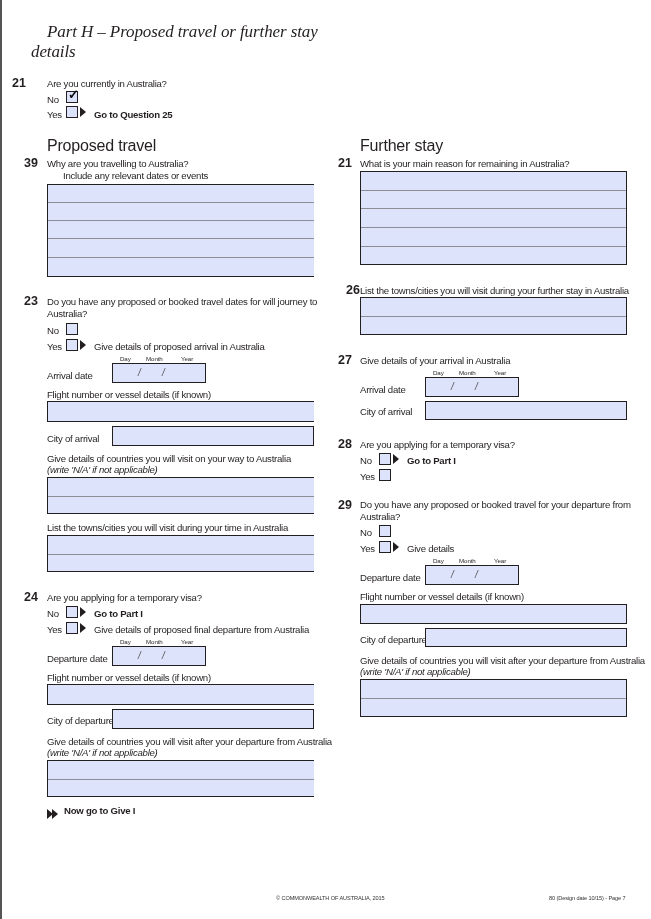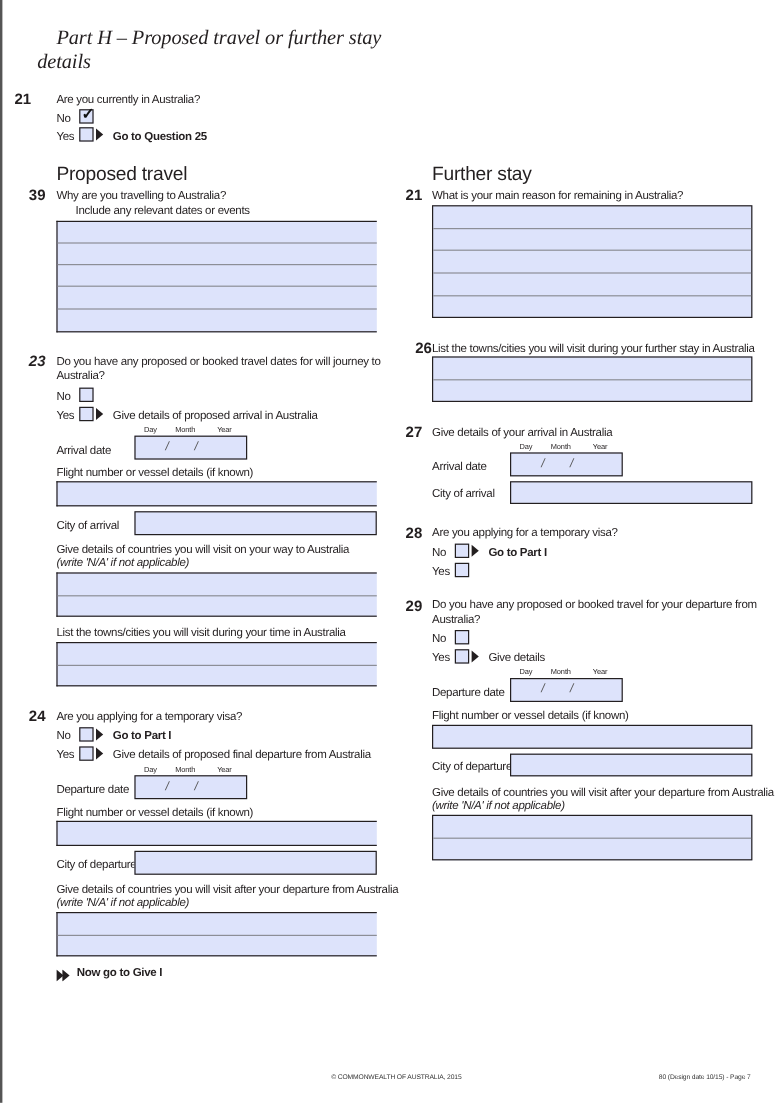--- a/index.html
+++ b/index.html
@@ -61,21 +61,21 @@
 <div class="abs qnum" style="left:24px; top:156px;">39</div>
 <div class="abs txt" style="left:47px; top:158px;">Why are you travelling to Australia?</div>
 <div class="abs txt" style="left:47px; top:170px;padding-left:16px;">Include any relevant dates or events</div>
 <div class="box wide" style="left:47px; top:184px; width:267px; height:93px;">
   <div class="line" style="top:17px;"></div>
   <div class="line" style="top:35px;"></div>
   <div class="line" style="top:53px;"></div>
   <div class="line" style="top:72px;"></div>
 </div>
 
-<div class="abs qnum" style="left:24px; top:294px;font-style:italic;">23</div>
+<div class="abs qnum" style="left:24px; top:294px;">23</div>
 <div class="abs txt" style="left:47px; top:296px;">Do you have any proposed or booked travel dates for will journey to</div>
 <div class="abs txt" style="left:47px; top:308px;">Australia?</div>
 <div class="abs txt" style="left:47px; top:325px;">No</div>
 <div class="cb" style="left:66px; top:323px;"></div>
 <div class="abs txt" style="left:47px; top:341px;">Yes</div>
 <div class="cb" style="left:66px; top:339px;"></div>
 <div class="arrow" style="left:80px; top:340px;"></div>
 <div class="abs txt" style="left:94px; top:341px;">Give details of proposed arrival in Australia</div>
 <div class="abs small" style="left:120px; top:355px;">Day</div>
 <div class="abs small" style="left:146px; top:355px;">Month</div>

